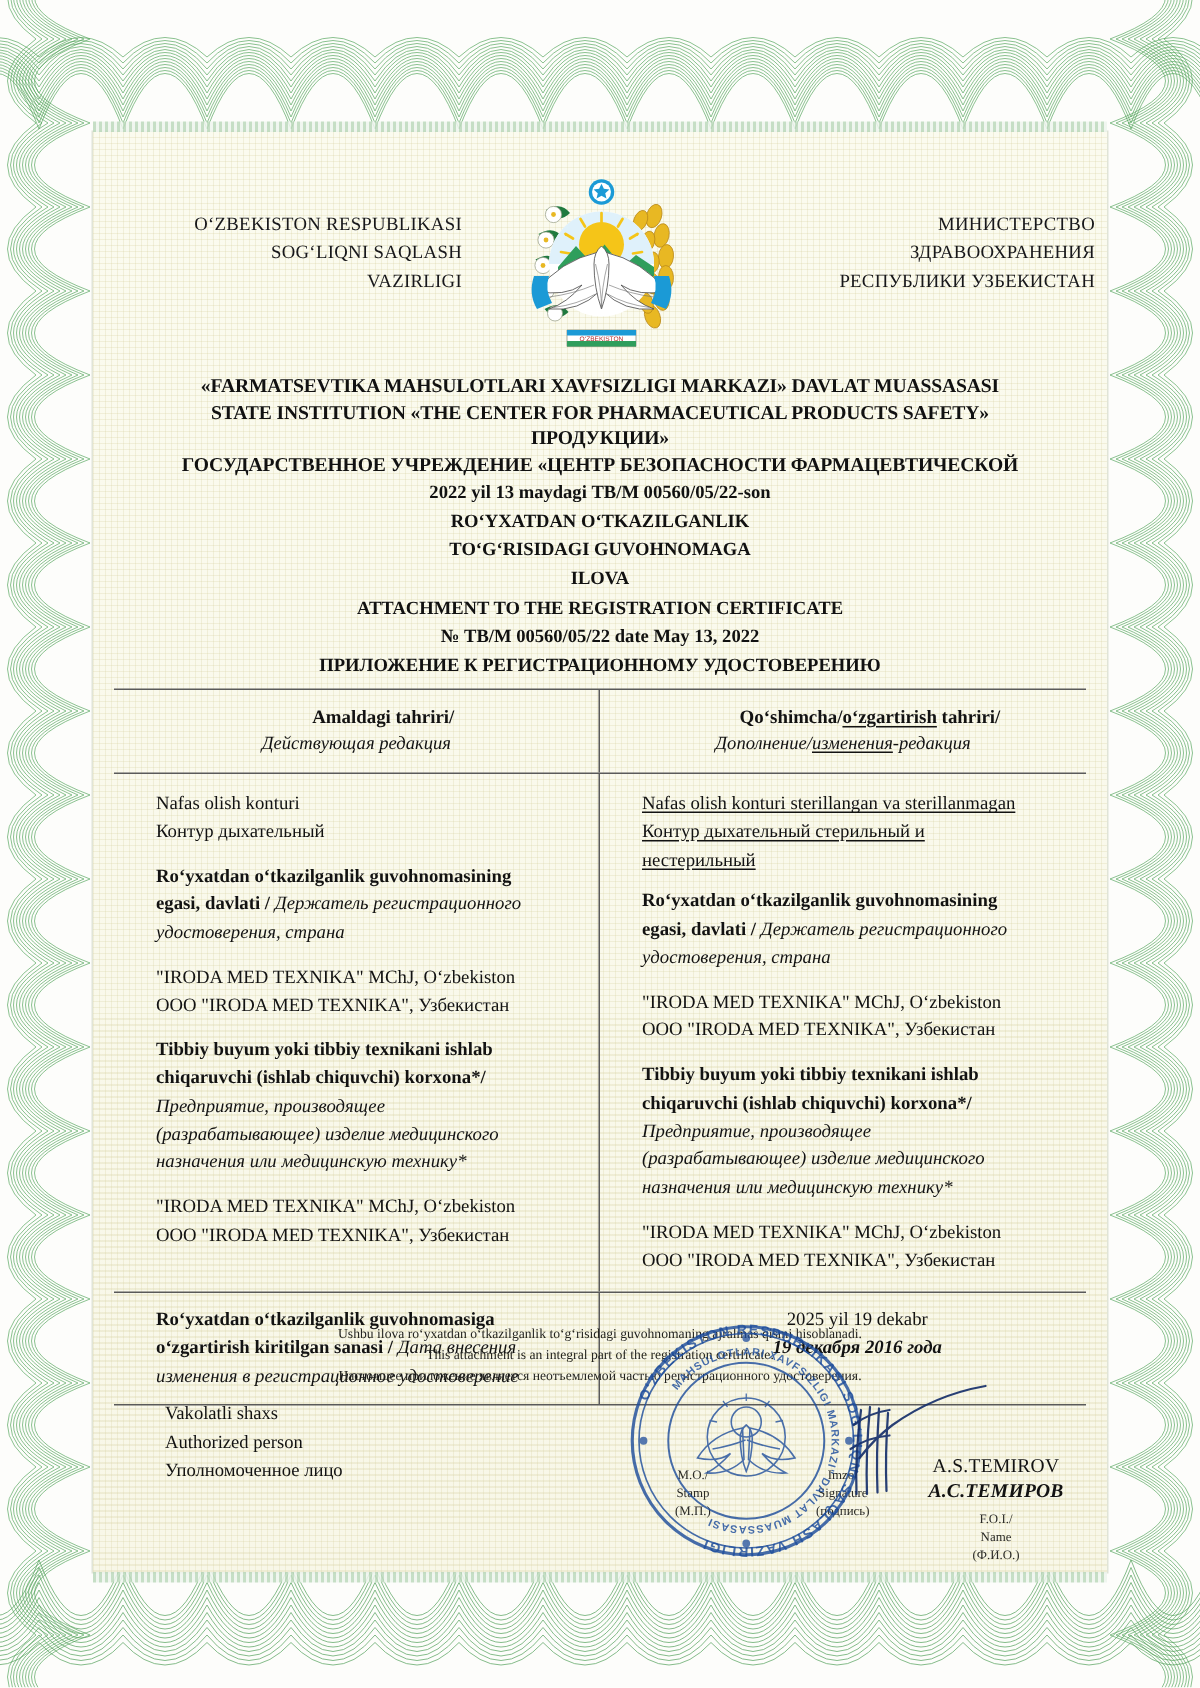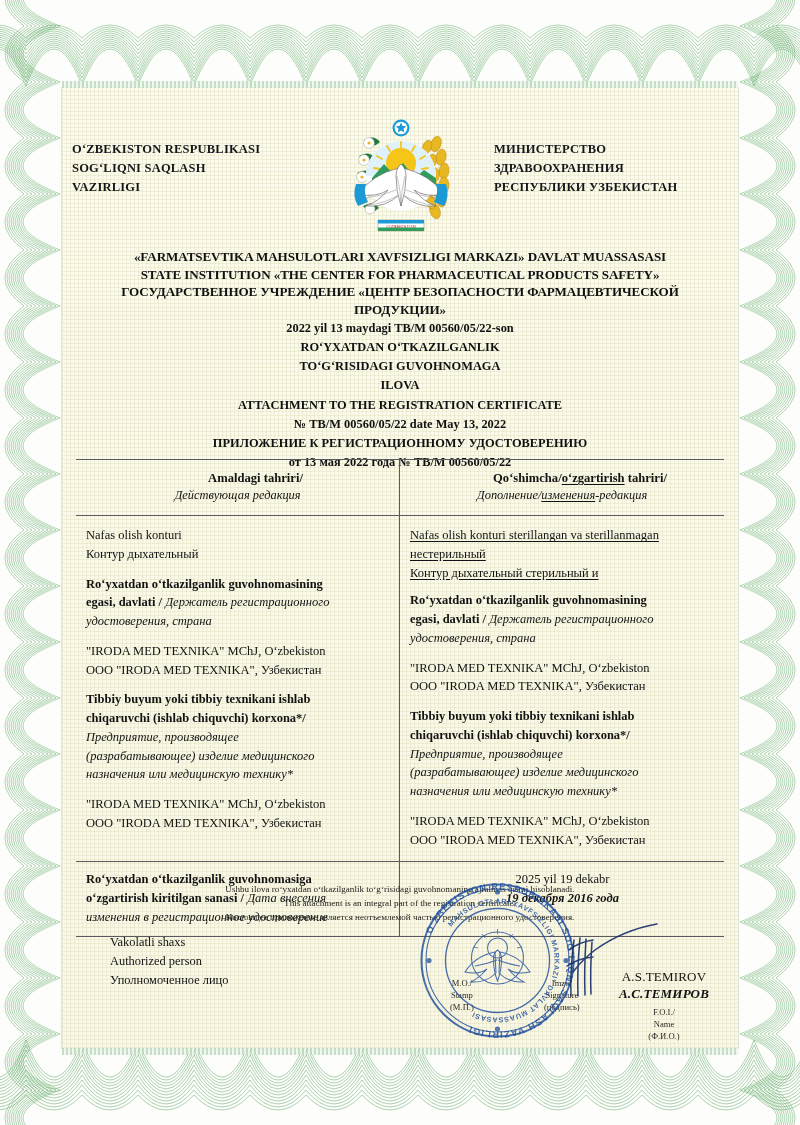--- a/index.html
+++ b/index.html
@@ -26,35 +26,35 @@
     box-shadow:0 0 0 1px rgba(170,180,150,.35);
   }
   .microline{position:absolute;left:0;right:0;height:7px;
     background:repeating-linear-gradient(90deg,#bcd9bc 0 2px, #eef5ee 2px 4px);
     opacity:.85;font-size:0;}
   .microline.top{top:-7px;}
   .microline.bot{bottom:-7px;}
 
   
   .hdr{position:absolute;left:0;top:52px;width:676px;display:flex;align-items:flex-start;justify-content:space-between;}
-  .hdr-col{width:236px;text-align:left;font-weight:bold;font-size:12.5px;line-height:1.5;letter-spacing:.2px;color:#17171a;}
+  .hdr-col{width:236px;text-align:right;font-weight:normal;font-size:12.5px;line-height:1.5;letter-spacing:.2px;color:#17171a;}
   .hdr-col.left{padding-left:10px;}
   .hdr-col.right{padding-right:8px;}
   .emblem{width:118px;height:124px;position:relative;margin-top:-24px;}
   .emblem svg{width:118px;height:124px;}
 
   
   .titles{position:absolute;left:14px;top:160px;width:648px;text-align:center;color:#111;}
   .t-big{font-weight:bold;font-size:13.1px;line-height:1.34;letter-spacing:-.1px;}
   .t-mid{font-weight:bold;font-size:12.4px;line-height:1.38;margin-top:2px;}
 
   
   .tbl{position:absolute;left:14px;top:371px;width:648px;border-top:1.1px solid #5a5a5a;border-bottom:1.1px solid #5a5a5a;}
   .trow{display:flex;}
-  .tcell{width:50%;box-sizing:border-box;padding:7px 9px 7px 10px;color:#121212;}
+  .tcell{width:50%;box-sizing:border-box;padding:7px 9px 7px 28px;color:#121212;}
   .tcell.left{border-right:1.1px solid #5a5a5a;}
   .thead .tcell{text-align:center;padding:9px 6px 10px;}
   .thead{border-bottom:1.1px solid #5a5a5a;}
   .tbody{border-bottom:1.1px solid #5a5a5a;}
   .tbody .tcell{padding-top:10px;padding-bottom:12px;}
   .h-b{font-weight:bold;font-size:12.6px;line-height:1.45;margin-left:36px;}
   .h-i{font-style:italic;font-size:12.4px;line-height:1.45;}
   .u{text-decoration:underline;text-underline-offset:2px;}
   .p{font-size:12.5px;line-height:1.5;margin:0;}
   .p.b{font-weight:bold;}
@@ -279,30 +279,29 @@
       <div class="hdr-col right">
         <div>МИНИСТЕРСТВО</div>
         <div>ЗДРАВООХРАНЕНИЯ</div>
         <div>РЕСПУБЛИКИ УЗБЕКИСТАН</div>
       </div>
     </div>
 
     <div class="titles">
       <div class="t-big">«FARMATSEVTIKA MAHSULOTLARI XAVFSIZLIGI MARKAZI» DAVLAT MUASSASASI</div>
       <div class="t-big">STATE INSTITUTION «THE CENTER FOR PHARMACEUTICAL PRODUCTS SAFETY»</div>
+      <div class="t-big">ПРОДУКЦИИ»</div>
       <div class="t-big">ГОСУДАРСТВЕННОЕ УЧРЕЖДЕНИЕ «ЦЕНТР БЕЗОПАСНОСТИ ФАРМАЦЕВТИЧЕСКОЙ</div>
-      <div class="t-big">ПРОДУКЦИИ»</div>
       <div class="t-mid">2022 yil 13 maydagi ТВ/М 00560/05/22-son</div>
       <div class="t-mid">RO‘YXATDAN O‘TKAZILGANLIK</div>
       <div class="t-mid">TO‘G‘RISIDAGI GUVOHNOMAGA</div>
       <div class="t-mid">ILOVA</div>
       <div class="t-mid">ATTACHMENT TO THE REGISTRATION CERTIFICATE</div>
       <div class="t-mid">№ ТВ/М 00560/05/22 date May 13, 2022</div>
       <div class="t-mid">ПРИЛОЖЕНИЕ К РЕГИСТРАЦИОННОМУ УДОСТОВЕРЕНИЮ</div>
-      <div class="t-mid">от 13 мая 2022 года № ТВ/М 00560/05/22</div>
     </div>
 
     <div class="tbl">
 
       <div class="trow thead">
         <div class="tcell left">
           <div class="h-b">Amaldagi tahriri/</div>
           <div class="h-i">Действующая редакция</div>
         </div>
         <div class="tcell right">
@@ -329,22 +328,22 @@
           <p class="p i">Предприятие, производящее</p>
           <p class="p i">(разрабатывающее) изделие медицинского</p>
           <p class="p i">назначения или медицинскую технику*</p>
           <div class="gap"></div>
           <p class="p">"IRODA MED TEXNIKA"  MChJ, O‘zbekiston</p>
           <p class="p">ООО "IRODA MED TEXNIKA", Узбекистан</p>
         </div>
 
         <div class="tcell right">
           <p class="p u">Nafas olish konturi sterillangan va sterillanmagan</p>
+          <p class="p u">Контур дыхательный стерильный и</p>
           <p class="p u">нестерильный</p>
-          <p class="p u">Контур дыхательный стерильный и</p>
           <div class="gap sm"></div>
           <p class="p b">Ro‘yxatdan o‘tkazilganlik guvohnomasining</p>
           <p class="p"><b>egasi, davlati / </b><i>Держатель регистрационного</i></p>
           <p class="p i">удостоверения, страна</p>
           <div class="gap"></div>
           <p class="p">"IRODA MED TEXNIKA"  MChJ, O‘zbekiston</p>
           <p class="p">ООО "IRODA MED TEXNIKA", Узбекистан</p>
           <div class="gap"></div>
           <p class="p b">Tibbiy buyum yoki tibbiy texnikani ishlab</p>
           <p class="p b">chiqaruvchi (ishlab chiquvchi) korxona*/</p>

